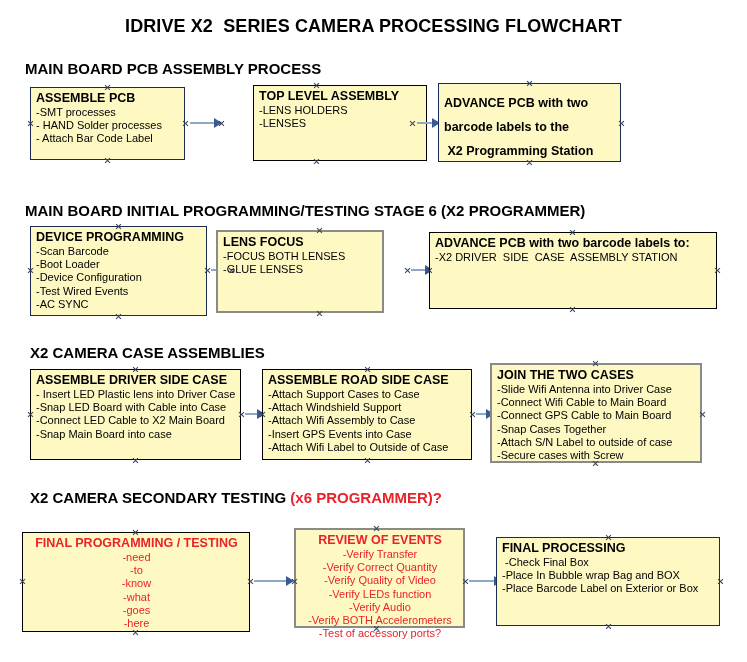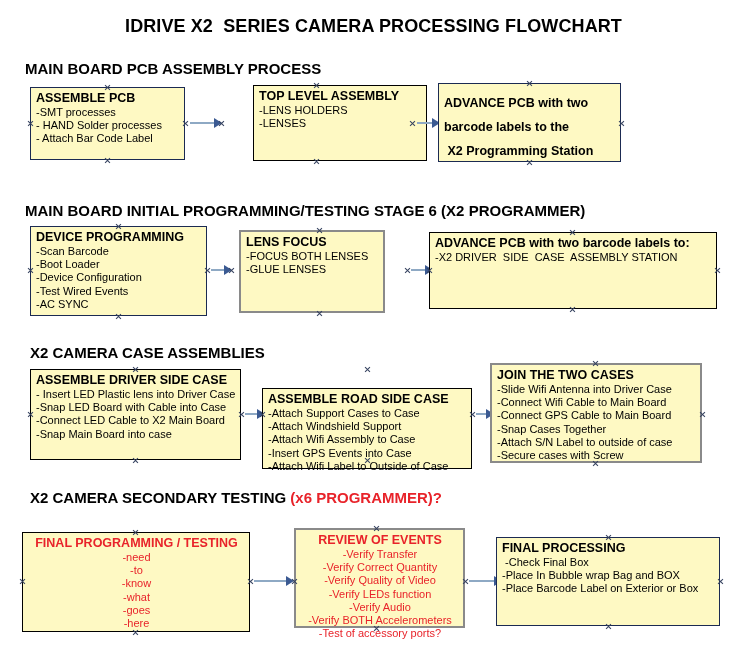--- a/index.html
+++ b/index.html
@@ -181,21 +181,21 @@
     <span class="n-line">-AC SYNC</span>
   </div>
   <div class="handle" style="left:115px; top:223px;"></div>
   <div class="handle" style="left:115px; top:313px;"></div>
   <div class="handle" style="left:27px; top:267px;"></div>
   <div class="handle" style="left:204px; top:267px;"></div>
 
   <div class="arrow-line" style="left:211px; top:269px; width:15px;"></div>
   <div class="arrow-head" style="left:224px; top:265px;"></div>
 
-  <div class="node grey" style="left:239px; top:230px; width:146px; height:83px;">
+  <div class="node grey" style="left:216px; top:230px; width:168px; height:83px;">
     <span class="n-title">LENS FOCUS</span>
     <span class="n-line">-FOCUS BOTH LENSES</span>
     <span class="n-line">-GLUE LENSES</span>
   </div>
   <div class="handle" style="left:316px; top:227px;"></div>
   <div class="handle" style="left:316px; top:310px;"></div>
   <div class="handle" style="left:228px; top:267px;"></div>
   <div class="handle" style="left:404px; top:267px;"></div>
 
   <div class="arrow-line" style="left:411px; top:269px; width:16px;"></div>
@@ -220,21 +220,21 @@
     <span class="n-line">-Snap Main Board into case</span>
   </div>
   <div class="handle" style="left:132px; top:366px;"></div>
   <div class="handle" style="left:132px; top:457px;"></div>
   <div class="handle" style="left:27px; top:411px;"></div>
   <div class="handle" style="left:238px; top:411px;"></div>
 
   <div class="arrow-line" style="left:245px; top:413px; width:14px;"></div>
   <div class="arrow-head" style="left:257px; top:409px;"></div>
 
-  <div class="node black" style="left:262px; top:388px; width:210px; height:81px;">
+  <div class="node black" style="left:262px; top:369px; width:210px; height:91px;">
     <span class="n-title">ASSEMBLE ROAD SIDE CASE</span>
     <span class="n-line">-Attach Support Cases to Case</span>
     <span class="n-line">-Attach Windshield Support</span>
     <span class="n-line">-Attach Wifi Assembly to Case</span>
     <span class="n-line">-Insert GPS Events into Case</span>
     <span class="n-line">-Attach Wifi Label to Outside of Case</span>
   </div>
   <div class="handle" style="left:364px; top:366px;"></div>
   <div class="handle" style="left:364px; top:457px;"></div>
   <div class="handle" style="left:259px; top:411px;"></div>

